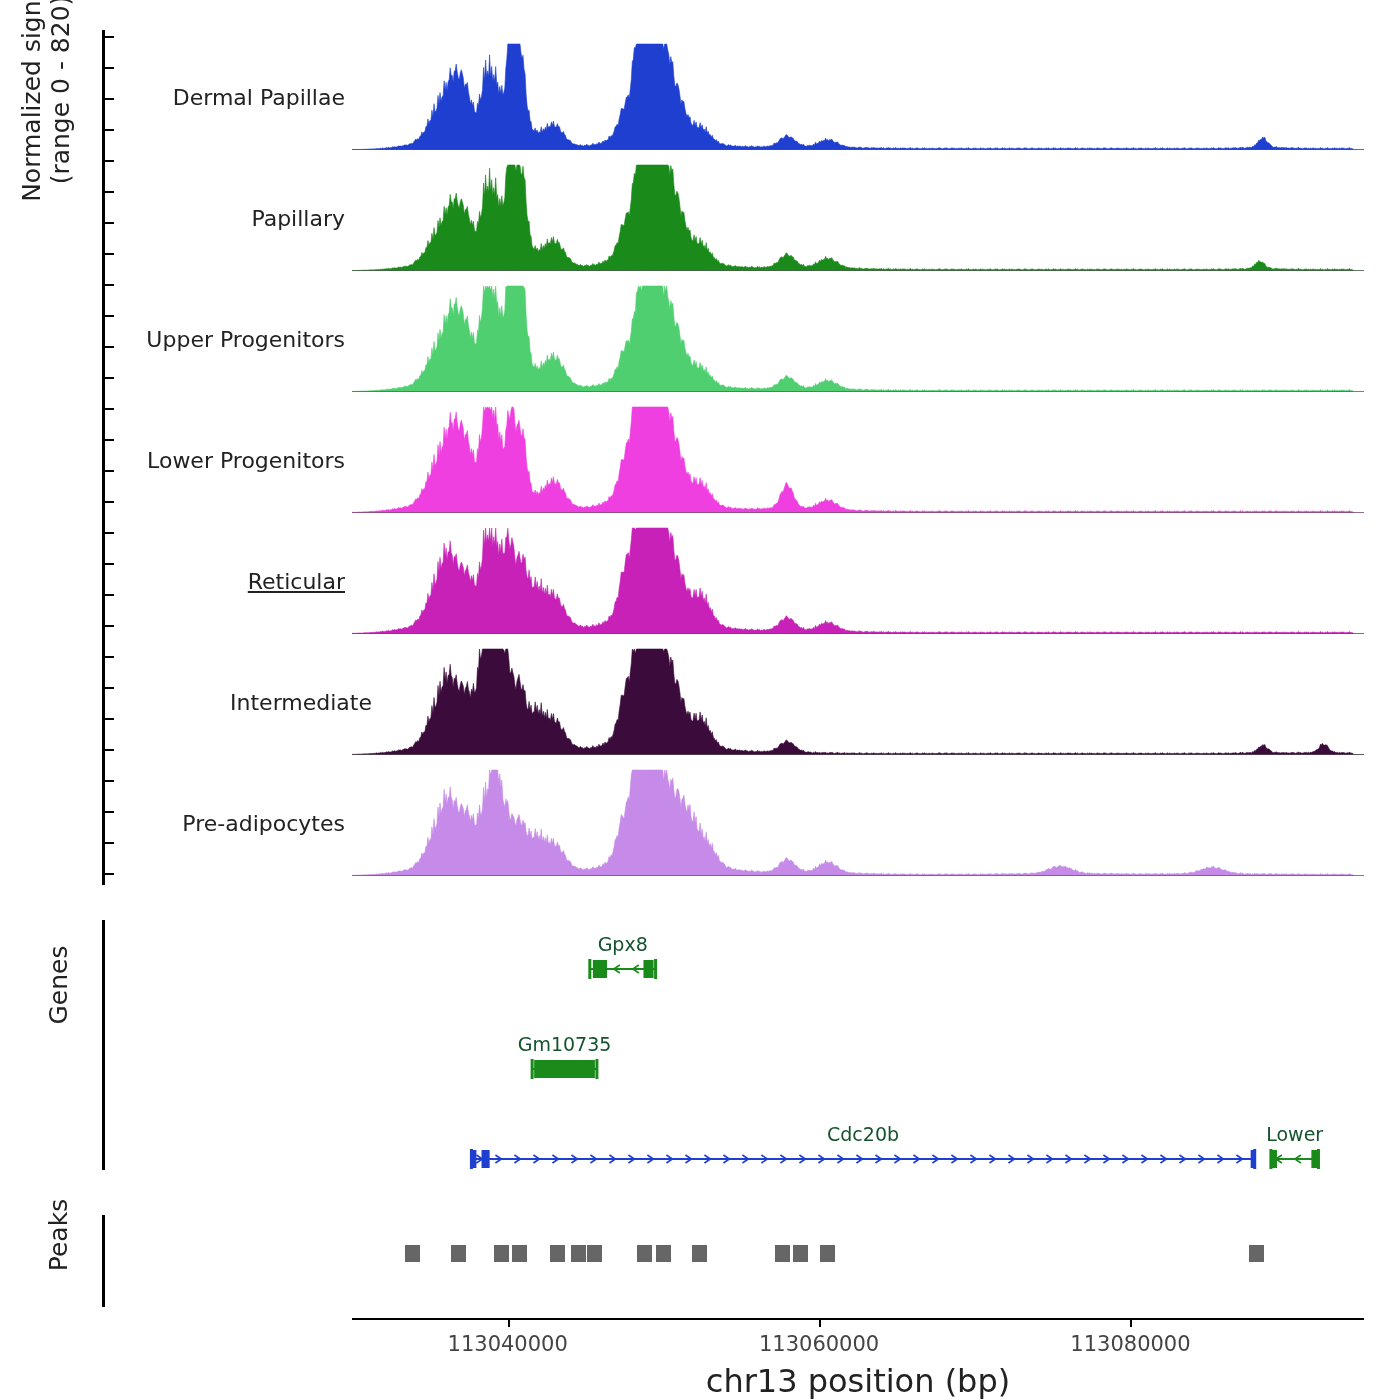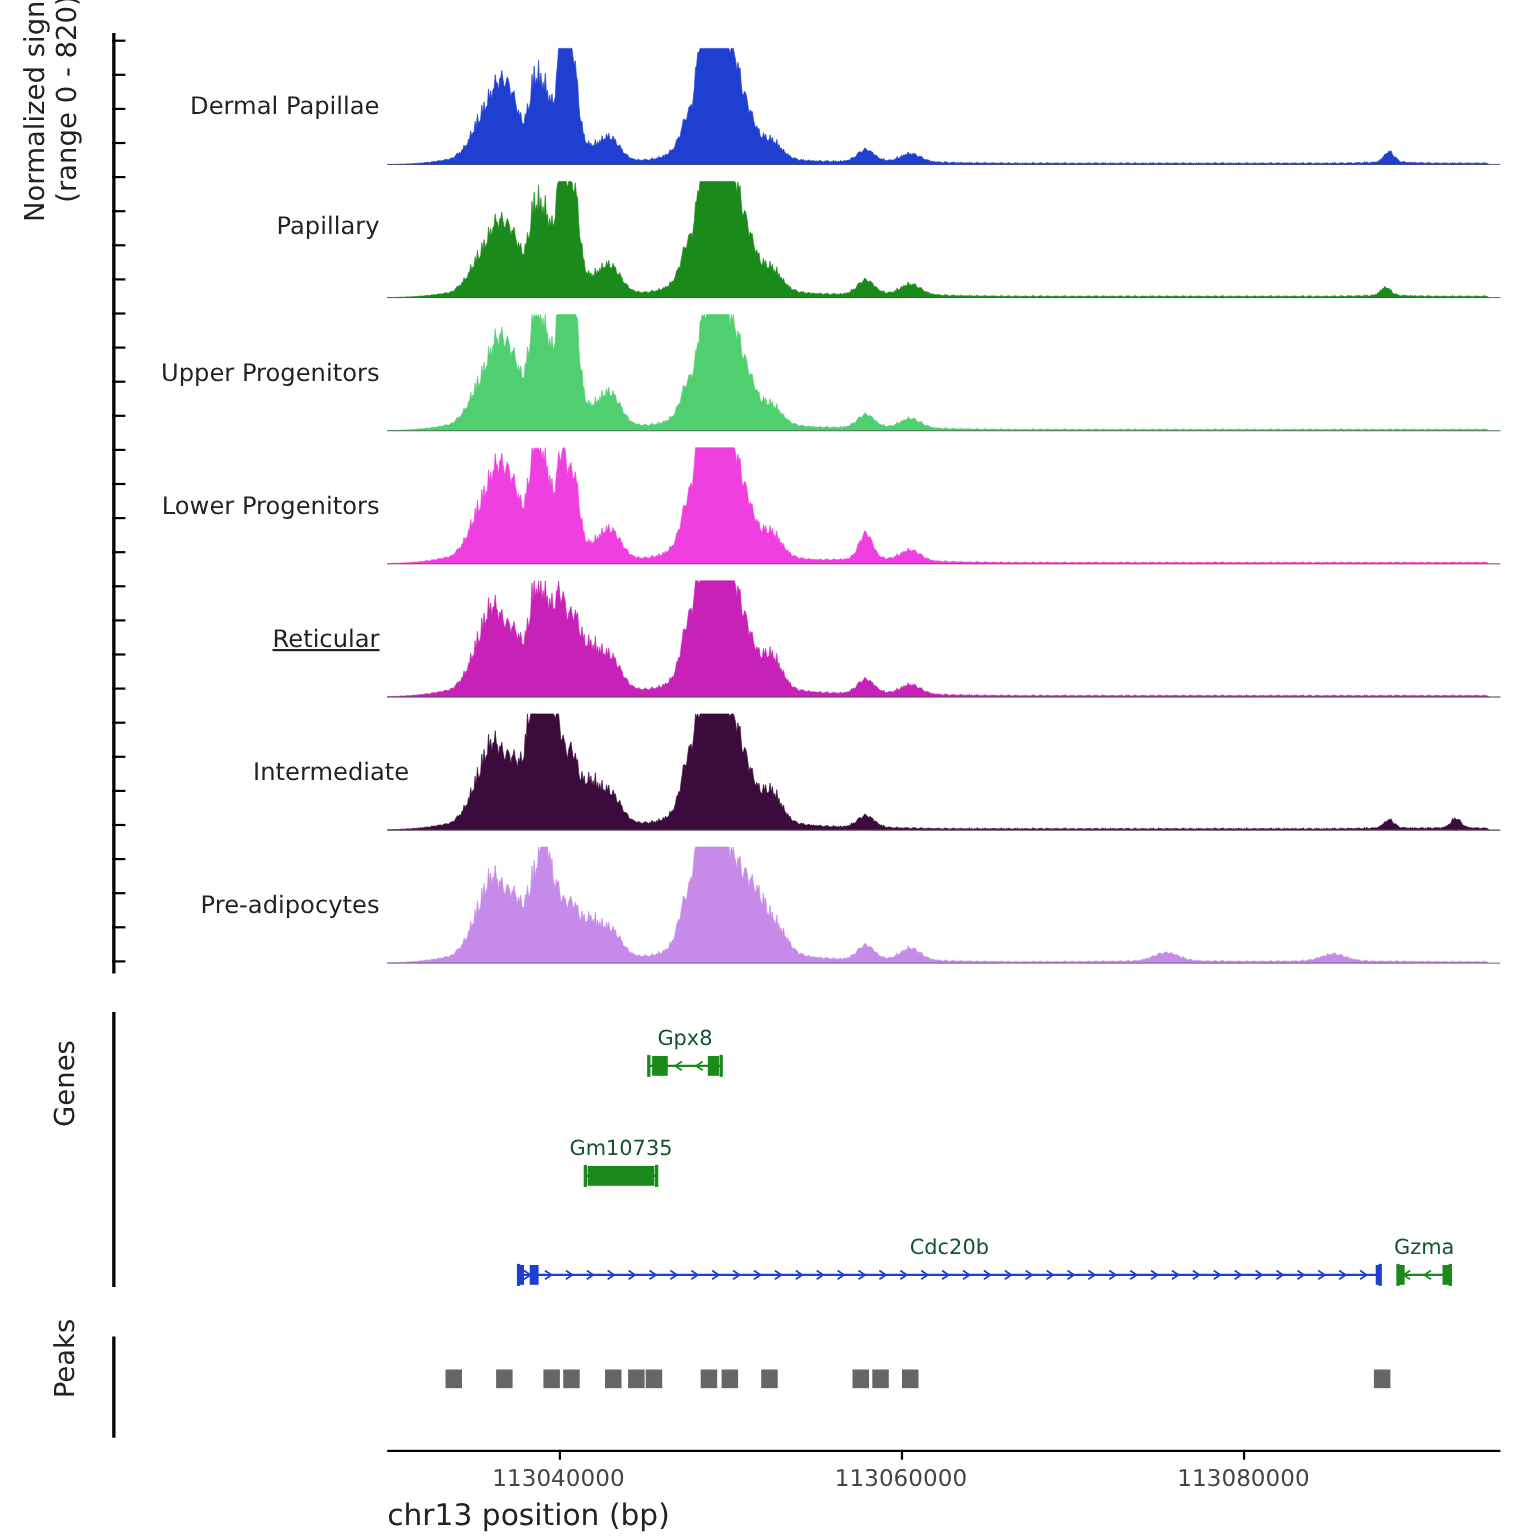--- a/index.html
+++ b/index.html
@@ -59,21 +59,21 @@
   .gene-row{position:absolute;left:352px;width:1012px;height:40px;}
   .gene-label{position:absolute;font-size:19px;color:#14532d;white-space:nowrap;}
 
   
   .peak{position:absolute;background:#666;height:17px;width:15px;top:0;}
 
   
   .xaxis{position:absolute;left:352px;width:1012px;top:1318px;height:2px;background:#000;}
   .xtick{position:absolute;top:1318px;width:2px;height:9px;background:#000;}
   .xticklabel{position:absolute;top:1332px;font-size:21px;color:#444;transform:translateX(-50%);white-space:nowrap;}
-  .xtitle{position:absolute;left:352px;width:1012px;top:1362px;text-align:left;font-size:27px;color:#222;}
+  .xtitle{position:absolute;left:352px;width:1012px;top:1362px;text-align:center;font-size:32px;color:#222;}
 </style>
 </head>
 <body>
 
 <div id="root">
 
   <div class="ylabel">Normalized signal
 (range 0 - 820)</div>
   <div class="genes-label">Genes</div>
   <div class="peaks-label">Peaks</div>
@@ -261,26 +261,26 @@
 
   <div class="xaxis"></div>
   <div id="xticks">
       <div class="xtick" style="left: 507.692px;"></div>
       <div class="xtick" style="left: 819.077px;"></div>
       <div class="xtick" style="left: 1130.46px;"></div>
     </div>
   <div class="xtitle">chr13 position (bp)</div>
 
 <div class="track-name" style="right: 1055px; top: 85px;">Dermal Papillae</div>
-    <div class="track-name" style="right: 1055px; top: 194px;">Papillary</div>
+    <div class="track-name" style="right: 1055px; top: 206px;">Papillary</div>
     <div class="track-name" style="right: 1055px; top: 327px;">Upper Progenitors</div>
     <div class="track-name" style="right: 1055px; top: 448px;">Lower Progenitors</div>
     <div class="track-name" style="right: 1055px; top: 569px; text-decoration: underline;">Reticular</div>
     <div class="track-name" style="right: 1028px; top: 690px;">Intermediate</div>
     <div class="track-name" style="right: 1055px; top: 811px;">Pre-adipocytes</div>
     <div class="gene-label" style="left: 622.71px; top: 933px; transform: translateX(-50%);">Gpx8</div>
     <div class="gene-label" style="left: 564.52px; top: 1033px; transform: translateX(-50%);">Gm10735</div>
     <div class="gene-label" style="left: 863.06px; top: 1123px; transform: translateX(-50%);">Cdc20b</div>
-    <div class="gene-label" style="left: 1294.68px; top: 1123px; transform: translateX(-50%);">Gzma</div>
+    <div class="gene-label" style="left: 1294.68px; top: 1123px; transform: translateX(-50%);">Lower</div>
     <div class="xticklabel" style="left: 507.692px; text-align: center;">113040000</div>
     <div class="xticklabel" style="left: 819.077px;">113060000</div>
     <div class="xticklabel" style="left: 1130.46px;">113080000</div>
   </div>
 
 </body></html>

